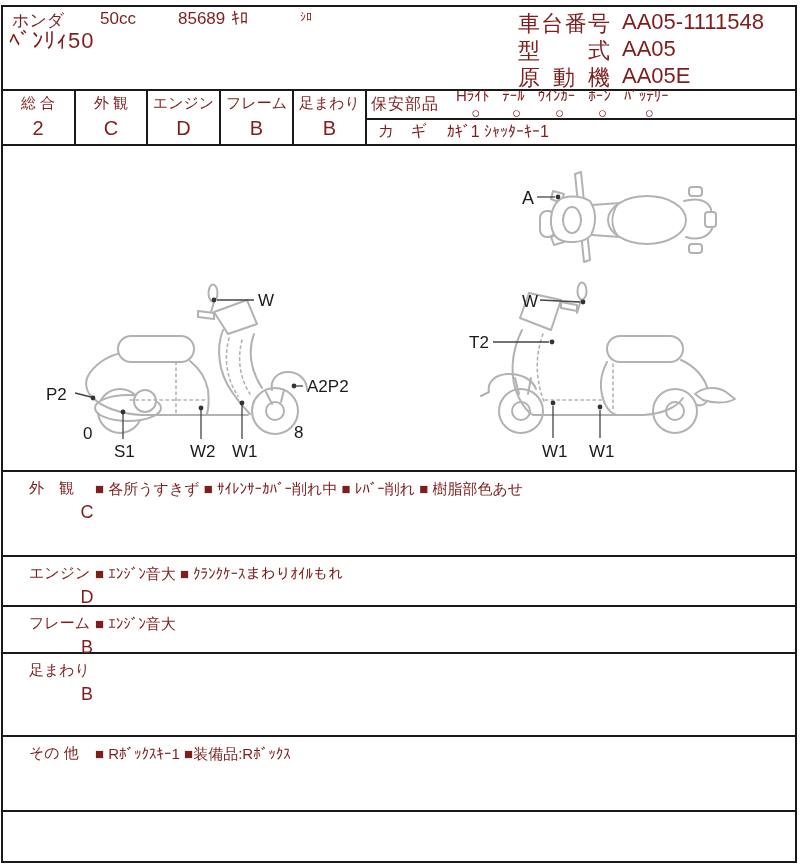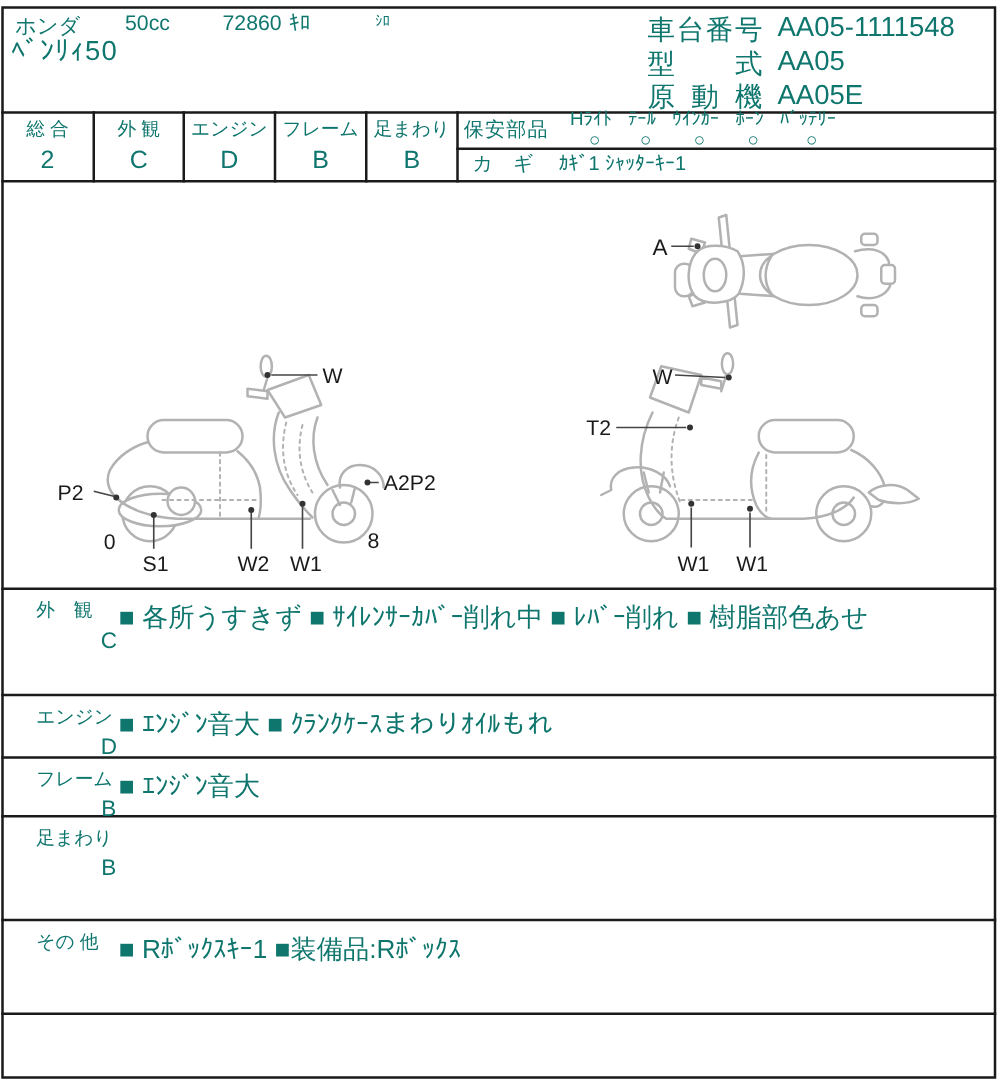--- a/index.html
+++ b/index.html
@@ -1,17 +1,17 @@
 <!DOCTYPE html>
 <html><head>
 <meta charset="utf-8">
 <style>
   html,body{margin:0;padding:0;background:#fff;}
   .sheet{position:relative;width:800px;height:865px;background:#fff;overflow:hidden;
-         font-family:"Liberation Sans","DejaVu Sans",sans-serif;color:#0f766e;}
+         font-family:"Liberation Sans","DejaVu Sans",sans-serif;color:#7f1d1d;}
   .abs{position:absolute;}
   .outer{position:absolute;left:1px;top:5px;width:796px;height:858px;
          border:2px solid #1a1a1a;box-sizing:border-box;}
   .hline{position:absolute;height:2px;background:#1a1a1a;}
   .vline{position:absolute;width:2px;background:#1a1a1a;}
   .t17{font-size:17px;} .t16{font-size:12px;}
   .model{font-size:22px;letter-spacing:1px;}
   .hrow{position:absolute;left:518px;display:flex;align-items:flex-start;font-size:22px;}
   .hlabel{width:92px;text-align-last:justify;-moz-text-align-last:justify;}
   .hval{margin-left:12px;white-space:nowrap;}
@@ -22,34 +22,34 @@
   .safety{position:absolute;left:371px;top:92px;width:424px;height:24px;display:flex;
           align-items:center;font-size:15px;white-space:nowrap;}
   .sp-title{font-size:16px;margin-right:4px;letter-spacing:1px;}
   .sp-item{display:flex;align-items:center;margin-left:13px;flex-direction:column;}
   .sp-mark{margin-left:6px;font-size:15px;font-weight:bold;}
   .keys{position:absolute;left:378px;top:121px;display:flex;align-items:center;font-size:16px;}
   .keys .kv{margin-left:20px;}
   .sect{position:absolute;left:1px;width:796px;}
   .slabel{position:absolute;left:28px;top:9px;font-size:15px;white-space:nowrap;}
   .sgrade{position:absolute;left:74px;top:32px;width:24px;text-align:center;font-size:18px;}
-  .scomm{position:absolute;left:94px;top:10px;font-size:21px;white-space:nowrap;}
+  .scomm{position:absolute;left:94px;top:10px;font-size:15px;white-space:nowrap;}
   svg text{font-family:"Liberation Sans","DejaVu Sans",sans-serif;}
 </style>
 </head>
 <body>
 
 <div class="sheet">
 
   <div class="outer"></div>
 
   <div class="abs t17" style="left:12px;top:9px;">ホンダ</div>
   <div class="abs t17" style="left:100px;top:9px;">50cc</div>
   <div class="abs t17" style="left:178px;top:9px;display:flex;gap:6px;">
-    <span>72860</span>
+    <span>85689</span>
     <span>ｷﾛ</span>
   </div>
   <div class="abs t16" style="left:300px;top:10px;">ｼﾛ</div>
   <div class="abs model" style="left:9px;top:28px;">ﾍﾞﾝﾘｨ50</div>
 
   <div class="hrow" style="top:9px;">
     <span class="hlabel">車台番号</span>
     <span class="hval">AA05-1111548</span>
   </div>
   <div class="hrow" style="top:36px;">

